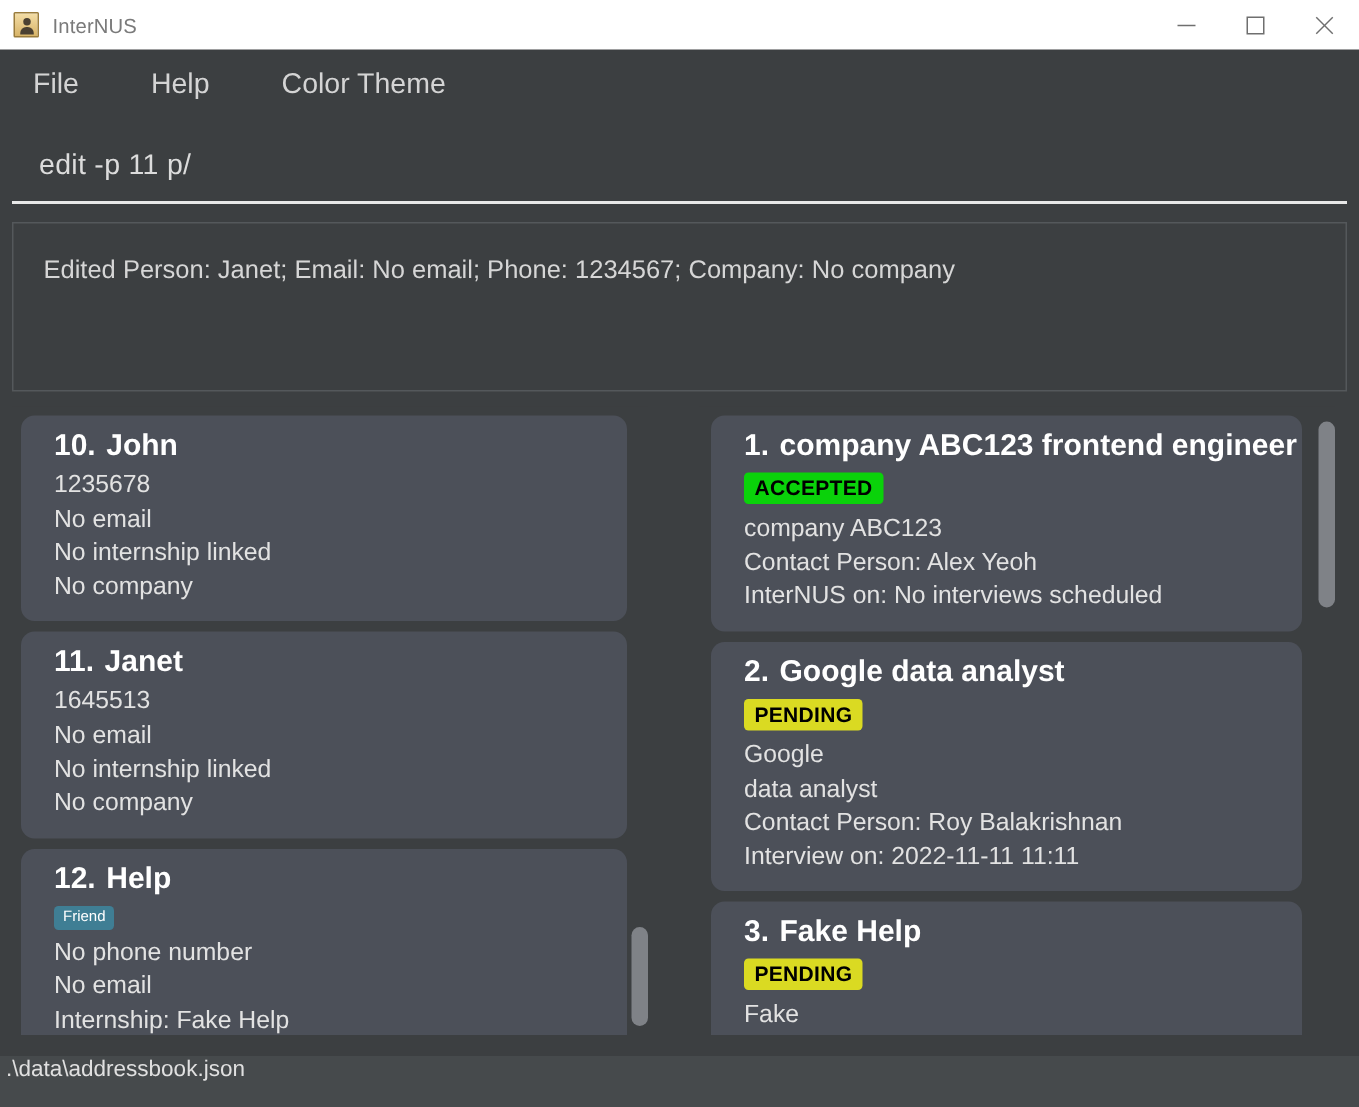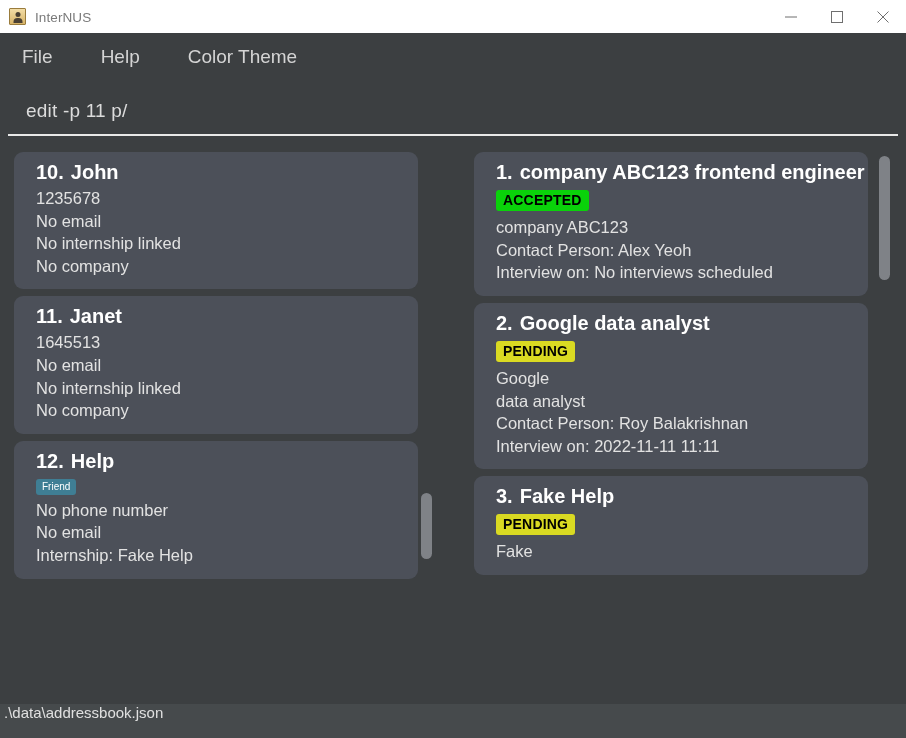--- a/index.html
+++ b/index.html
@@ -282,20 +282,25 @@
     <div class="menu-item">Help</div>
     <div class="menu-item">Color Theme</div>
   </div>
 
   <div class="cmdwrap">
     <div class="cmdbox">
       <div class="cmdtext" title="Enter command here...">edit -p 11 p/</div>
     </div>
   </div>
 
+  <div class="resultwrap">
+    <div class="resultbox">
+      <div class="resulttext">Edited Person: Janet; Email: No email; Phone: 1234567; Company: No company</div>
+    </div>
+  </div>
 
   <div class="panels">
 
     <div class="panel panel-left">
       <div class="cardlist">
 
         <div class="card">
           <div class="card-title">
             <span class="idx">10.</span><span>John</span>
           </div>
@@ -333,21 +338,21 @@
     <div class="panel panel-right">
       <div class="cardlist">
 
         <div class="card">
           <div class="card-title">
             <span class="idx">1.</span><span>company ABC123 frontend engineer</span>
           </div>
           <div class="badge" style="background:#0ad20a">ACCEPTED</div>
           <div class="card-line">company ABC123</div>
           <div class="card-line">Contact Person: Alex Yeoh</div>
-          <div class="card-line">Interview on: No interviews scheduled</div>
+          <div class="card-line">InterNUS on: No interviews scheduled</div>
         </div>
 
         <div class="card">
           <div class="card-title">
             <span class="idx">2.</span><span>Google data analyst</span>
           </div>
           <div class="badge" style="background:#dada22">PENDING</div>
           <div class="card-line">Google</div>
           <div class="card-line">data analyst</div>
           <div class="card-line">Contact Person: Roy Balakrishnan</div>

